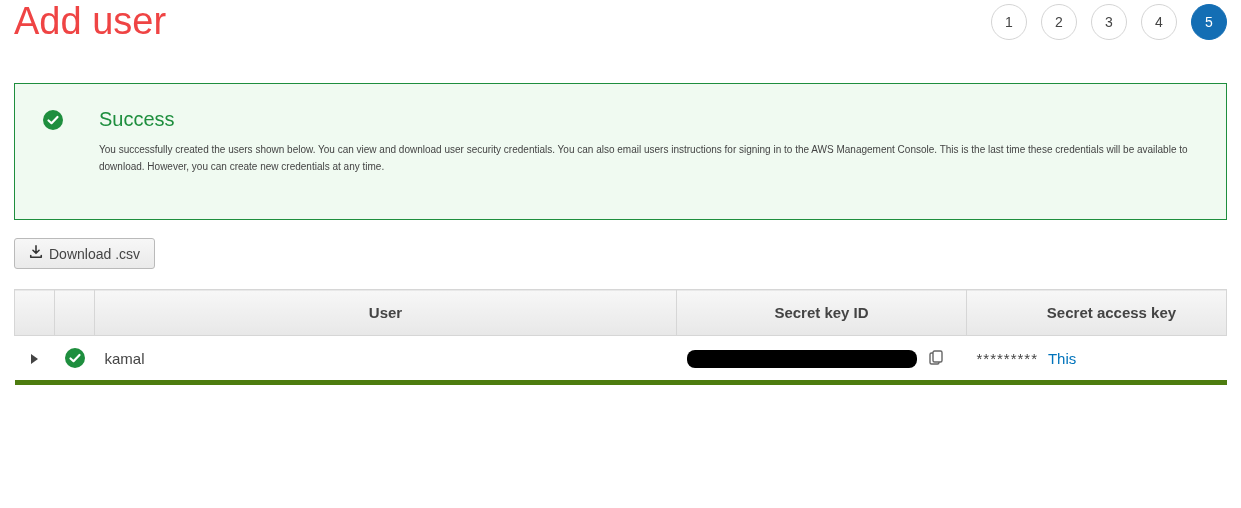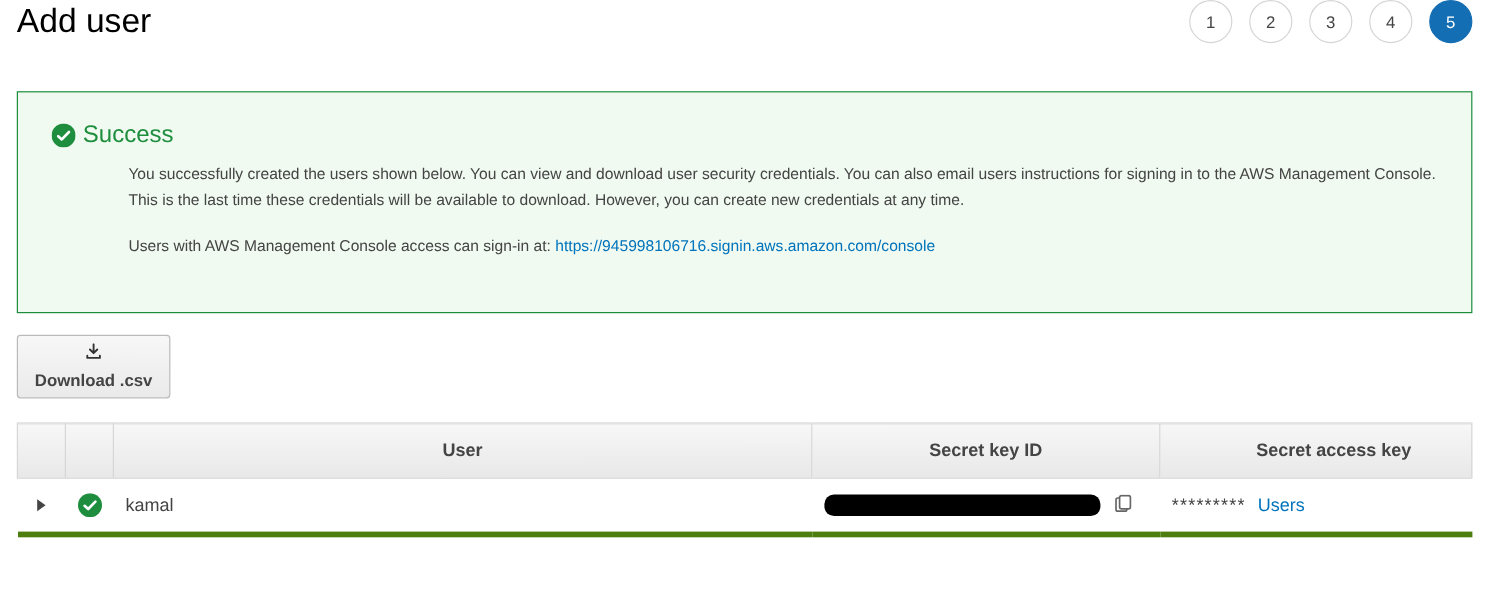--- a/index.html
+++ b/index.html
@@ -10,23 +10,23 @@
       background: #fff;
       padding: 0 14px;
     }
     .header-row {
       display: flex;
       align-items: center;
       justify-content: space-between;
       padding: 0 0 40px 0;
     }
     .page-title {
-      font-size: 28px;
+      font-size: 38px;
       font-weight: 400;
-      color: #000000;
+      color: #ef4444;
     }
     .steps {
       display: flex;
       gap: 14px;
     }
     .step {
       width: 36px;
       height: 36px;
       border-radius: 50%;
       border: 1px solid #d5d5d5;
@@ -41,21 +41,21 @@
     .step.active {
       background: #146eb4;
       border-color: #146eb4;
       color: #fff;
     }
     .success-box {
       border: 1px solid #1e8e3e;
       background: #f0faf1;
       padding: 24px 28px 28px 28px;
       display: flex;
-      gap: 6px;
+      gap: 36px;
       margin-bottom: 18px;
     }
     .success-icon {
       flex-shrink: 0;
       margin-top: 2px;
     }
     .success-icon svg {
       width: 20px;
       height: 20px;
       display: block;
@@ -63,45 +63,43 @@
     .success-content {
       flex: 1;
     }
     .success-title {
       color: #1e8e3e;
       font-size: 20px;
       font-weight: 400;
       margin-bottom: 10px;
     }
     .success-text {
-      font-size: 13px;
+      font-size: 10px;
       line-height: 1.7;
       color: #444;
-      margin-left: 38px;
     }
     .success-text p {
       margin-bottom: 16px;
     }
     .success-text a {
       color: #0073bb;
       text-decoration: none;
     }
     .download-btn {
       display: inline-flex;
       align-items: center;
       gap: 6px;
       background: linear-gradient(#f7f7f7, #eaeaea);
       border: 1px solid #bababa;
       border-radius: 3px;
       padding: 6px 14px;
       font-size: 14px;
-      font-weight: 700;
+      font-weight: 400;
       color: #444;
       cursor: pointer;
-      flex-direction: column;
     }
     .download-icon {
       width: 14px;
       height: 14px;
     }
     .table {
       width: 100%;
       margin-top: 20px;
       border-collapse: collapse;
     }
@@ -186,23 +184,20 @@
   <span class="success-icon">
     <svg viewBox="0 0 20 20">
         <circle cx="10" cy="10" r="10" fill="#1e8e3e"></circle>
         <path d="M5.5 10.5 L8.5 13.2 L14.5 7" stroke="#fff" stroke-width="2.2" fill="none" stroke-linecap="round" stroke-linejoin="round"></path>
       </svg>
   </span>
   <div class="success-content">
     <div class="success-title">Success</div>
     <div class="success-text">
       <p>You successfully created the users shown below. You can view and download user security credentials. You can also email users instructions for signing in to the AWS Management Console. This is the last time these credentials will be available to download. However, you can create new credentials at any time.</p>
-      <p>
-        <span>Users with AWS Management Console access can sign-in at: </span><a href="#">https://945998106716.signin.aws.amazon.com/console</a>
-      </p>
     </div>
   </div>
 </div>
 
 <button class="download-btn">
   <span>
     <svg class="download-icon" viewBox="0 0 16 16">
         <path d="M8 1 L8 9 M4.5 6 L8 9.5 L11.5 6" stroke="#333" stroke-width="1.8" fill="none" stroke-linecap="round" stroke-linejoin="round"></path>
         <path d="M2 12 L2 14 L14 14 L14 12" stroke="#333" stroke-width="1.8" fill="none" stroke-linecap="round" stroke-linejoin="round"></path>
       </svg>
@@ -238,20 +233,20 @@
         <span class="redacted"></span>
         <span class="copy-icon">
           <svg viewBox="0 0 18 18">
               <rect x="3" y="3" width="9" height="11" rx="1.5" fill="none" stroke="#666" stroke-width="1.4"></rect>
               <rect x="6" y="1" width="9" height="11" rx="1.5" fill="#fff" stroke="#666" stroke-width="1.4"></rect>
             </svg>
         </span>
       </td>
       <td>
         <span class="masked">*********</span>
-        <span class="show-link">Users</span>
+        <span class="show-link">This</span>
       </td>
     </tr>
   </tbody>
 </table>
 
 
 
 
 </body></html>

